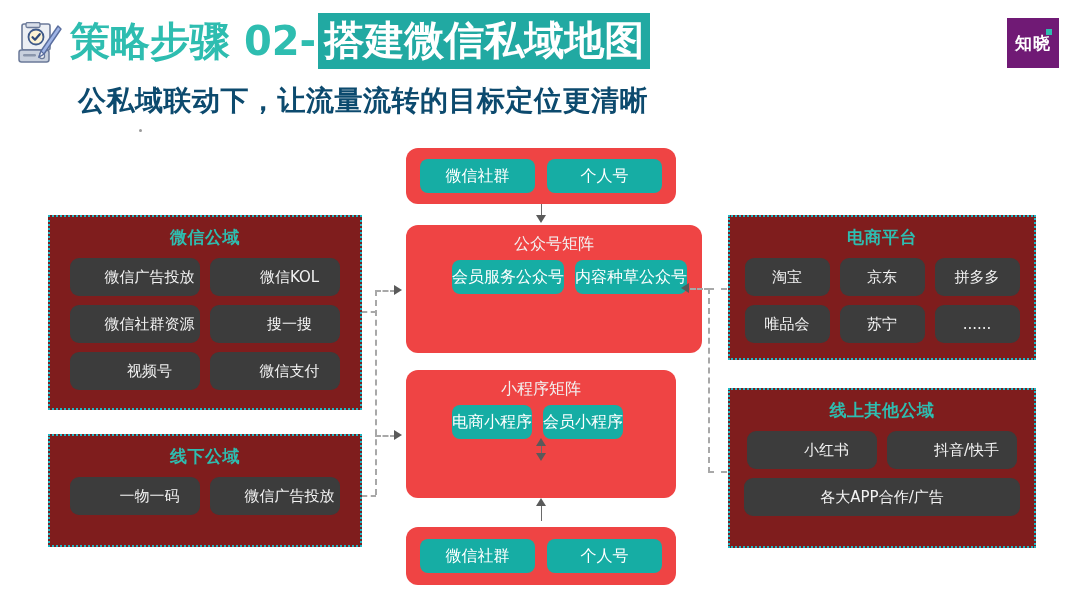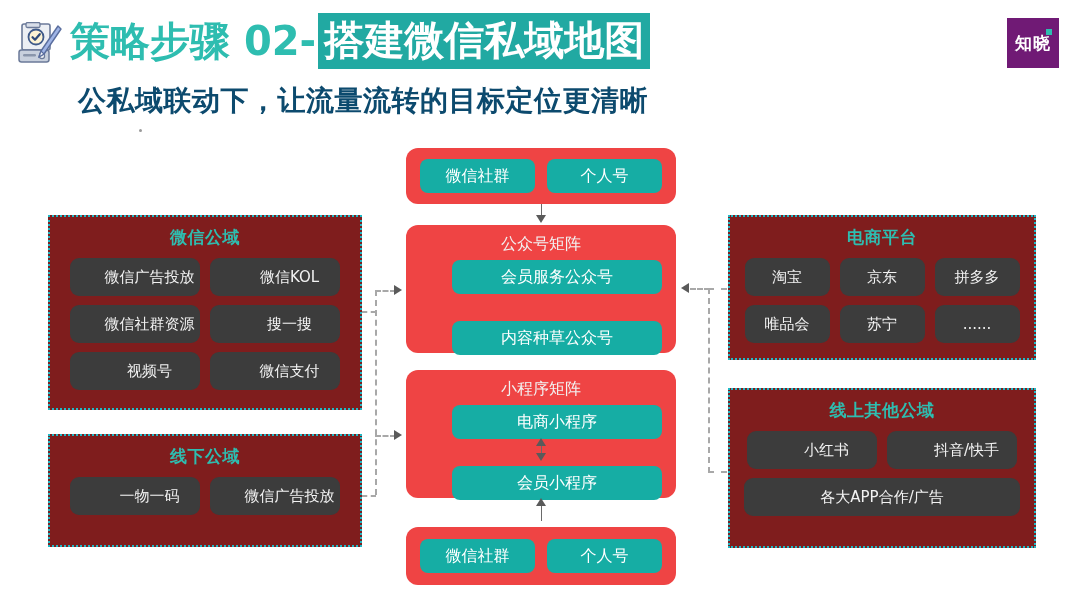--- a/index.html
+++ b/index.html
@@ -72,21 +72,21 @@
   .center-heading {
     color: #f2f2f2; font-size: 16px; text-align: center; padding-top: 9px; padding-bottom: 5px;
   }
   .teal-bar {
     background: #16ada4; color: #ffffff; border-radius: 8px;
     display: flex; align-items: center; justify-content: center;
     font-size: 16px; height: 34px;
   }
   .row2 { display: flex; gap: 12px; padding: 11px 14px; }
   .row2 .teal-bar { flex: 1; }
-  .stack { display: flex; flex-direction: column; gap: 27px; padding: 0 14px 13px 14px; margin-left: 32px; }
+  .stack { display: flex; flex-direction: row; gap: 11px; padding: 0 14px 13px 14px; margin-left: 32px; }
   .vline { position: absolute; width: 0; border-left: 2px dashed #a8a8a8; }
   .hline { position: absolute; height: 0; border-top: 2px dashed #a8a8a8; }
   .arrow-r { position: absolute; width: 0; height: 0;
     border-top: 5px solid transparent; border-bottom: 5px solid transparent; border-left: 8px solid #5a5a5a; }
   .arrow-l { position: absolute; width: 0; height: 0;
     border-top: 5px solid transparent; border-bottom: 5px solid transparent; border-right: 8px solid #5a5a5a; }
   .arrow-d { position: absolute; width: 0; height: 0;
     border-left: 5px solid transparent; border-right: 5px solid transparent; border-top: 8px solid #5a5a5a; }
   .arrow-u { position: absolute; width: 0; height: 0;
     border-left: 5px solid transparent; border-right: 5px solid transparent; border-bottom: 8px solid #5a5a5a; }
@@ -166,21 +166,21 @@
     </div>
   </div>
 
   <div class="center-box" style="left:406px; top:148px; width:270px; height:56px;">
     <div class="row2">
       <div class="teal-bar">微信社群</div>
       <div class="teal-bar">个人号</div>
     </div>
   </div>
 
-  <div class="center-box" style="left:406px; top:225px; width:270px; height:128px;">
+  <div class="center-box" style="left:406px; top:225px; width:296px; height:128px;">
     <div class="center-heading">公众号矩阵</div>
     <div class="stack">
       <div class="teal-bar">会员服务公众号</div>
       <div class="teal-bar">内容种草公众号</div>
     </div>
   </div>
 
   <div class="center-box" style="left:406px; top:370px; width:270px; height:128px;">
     <div class="center-heading">小程序矩阵</div>
     <div class="stack">

